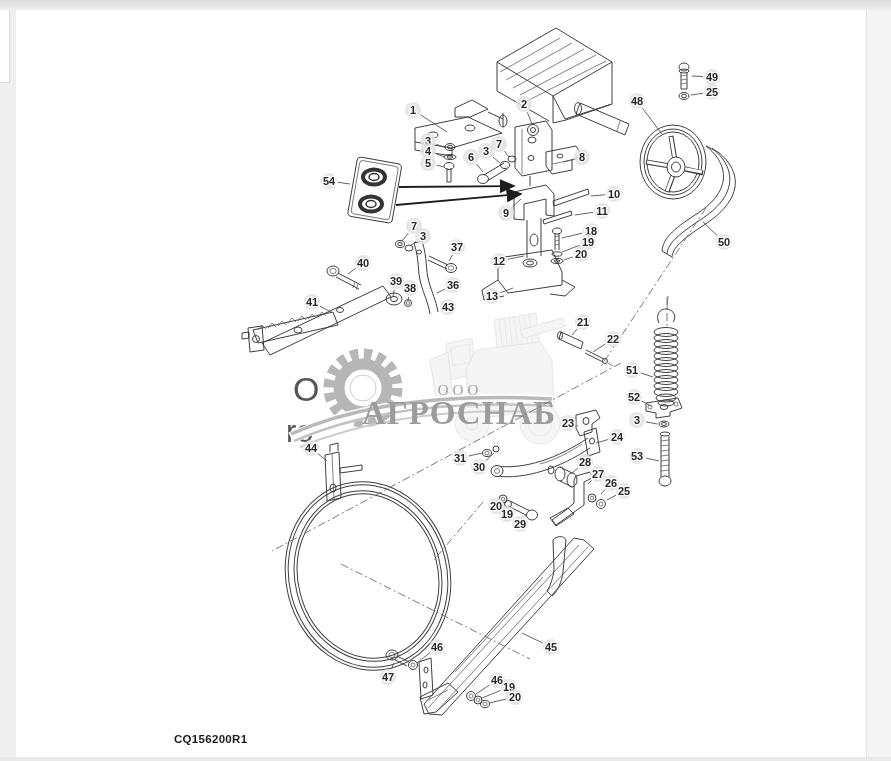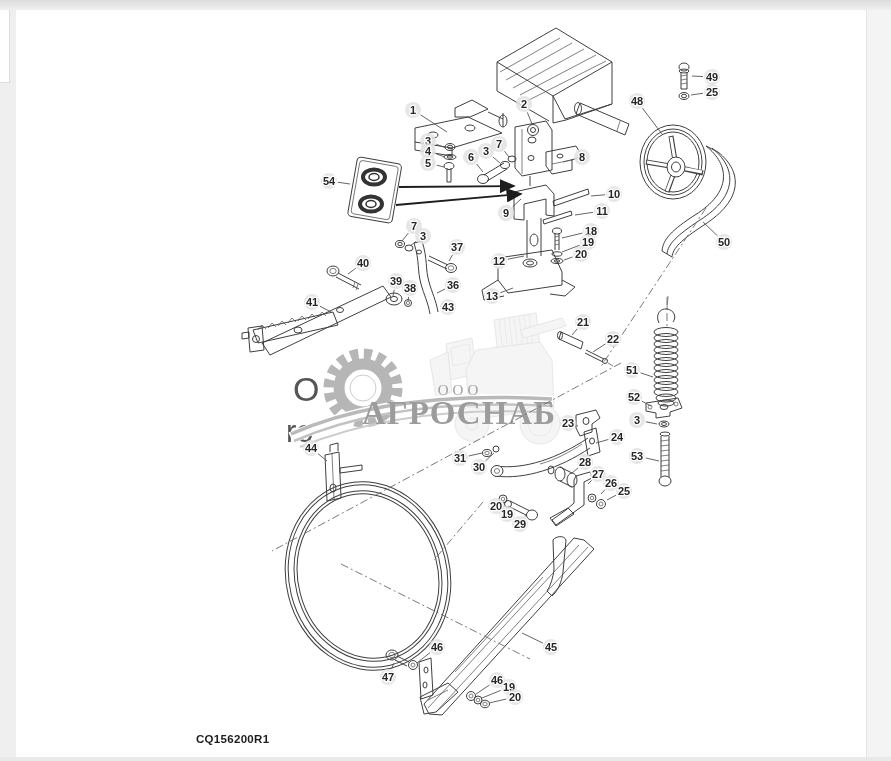--- a/index.html
+++ b/index.html
@@ -9,21 +9,21 @@
   .top-strip{position:absolute;left:0;top:0;width:891px;height:10px;
              background:linear-gradient(#dcdcdc,#f0f0f0);border-bottom:1px solid #e6e6e6;}
   .left-margin{position:absolute;left:0;top:10px;width:16px;height:751px;background:#efefef;}
   .left-box{position:absolute;left:0;top:0;width:9px;height:72px;background:#ffffff;
             border-right:1px solid #dedede;border-bottom:1px solid #dedede;}
   .right-margin{position:absolute;right:0;top:10px;width:24px;height:751px;background:#f4f4f4;
                 border-left:1px solid #e4e4e4;}
   .canvas{position:absolute;left:16px;top:10px;width:851px;height:747px;background:#ffffff;}
   .bottom-strip{position:absolute;left:0;bottom:0;width:891px;height:4px;background:#e9e9e9;}
   svg.scene{position:absolute;left:0;top:0;}
-  .figure-code{position:absolute;left:196px;top:733px;font-size:11.5px;font-weight:bold;
+  .figure-code{position:absolute;left:174px;top:733px;font-size:11.5px;font-weight:bold;
                color:#1c1c1c;letter-spacing:.3px;}
   
   .ln{stroke:#3f3f3f;stroke-width:1;fill:none;}
   .lnthin{stroke:#4a4a4a;stroke-width:.7;fill:none;}
   .fw{stroke:#3f3f3f;stroke-width:1;fill:#ffffff;}
   .dash{stroke:#6b6b6b;stroke-width:.9;fill:none;stroke-dasharray:8 3 2 3;}
   .leader{stroke:#555;stroke-width:.9;}
   .arrow{stroke:#1d1d1d;stroke-width:1.8;}
   .badge{fill:#e2e2e2;opacity:.85;}
   .callout-num{font:bold 11px "Liberation Sans",sans-serif;fill:#262626;text-anchor:middle;

